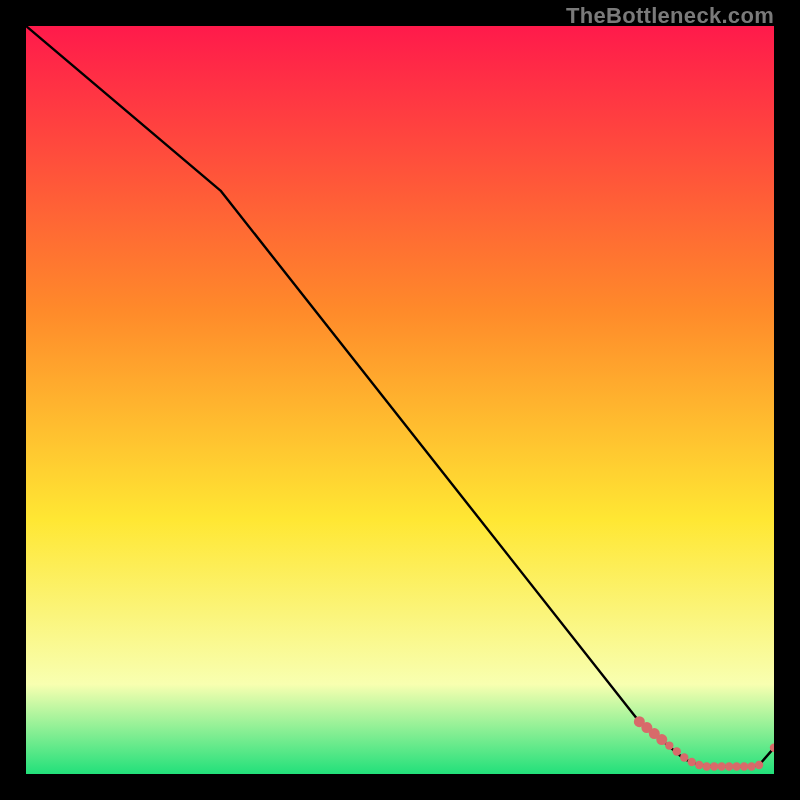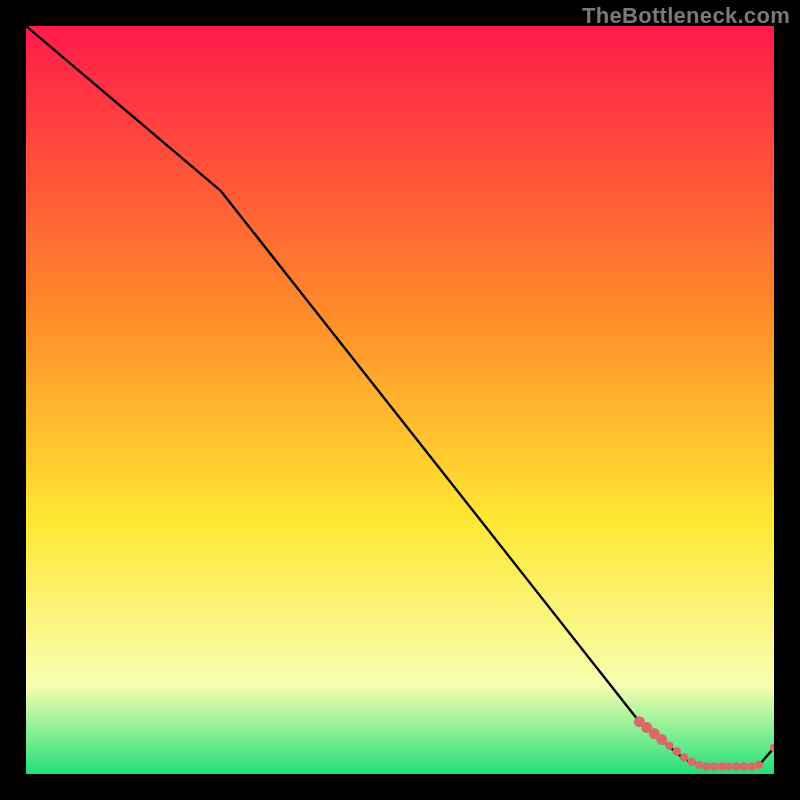--- a/index.html
+++ b/index.html
@@ -13,21 +13,21 @@
   }
   .frame {
     position: relative;
     width: 800px;
     height: 800px;
     background: #000;
   }
   .watermark {
     position: absolute;
     top: 3px;
-    right: 10px;
+    right: 26px;
     color: #7a7a7a;
     font-size: 22px;
     font-weight: 600;
     letter-spacing: 0.3px;
     z-index: 5;
   }
   .plot-wrap {
     position: absolute;
     left: 26px;
     top: 26px;

